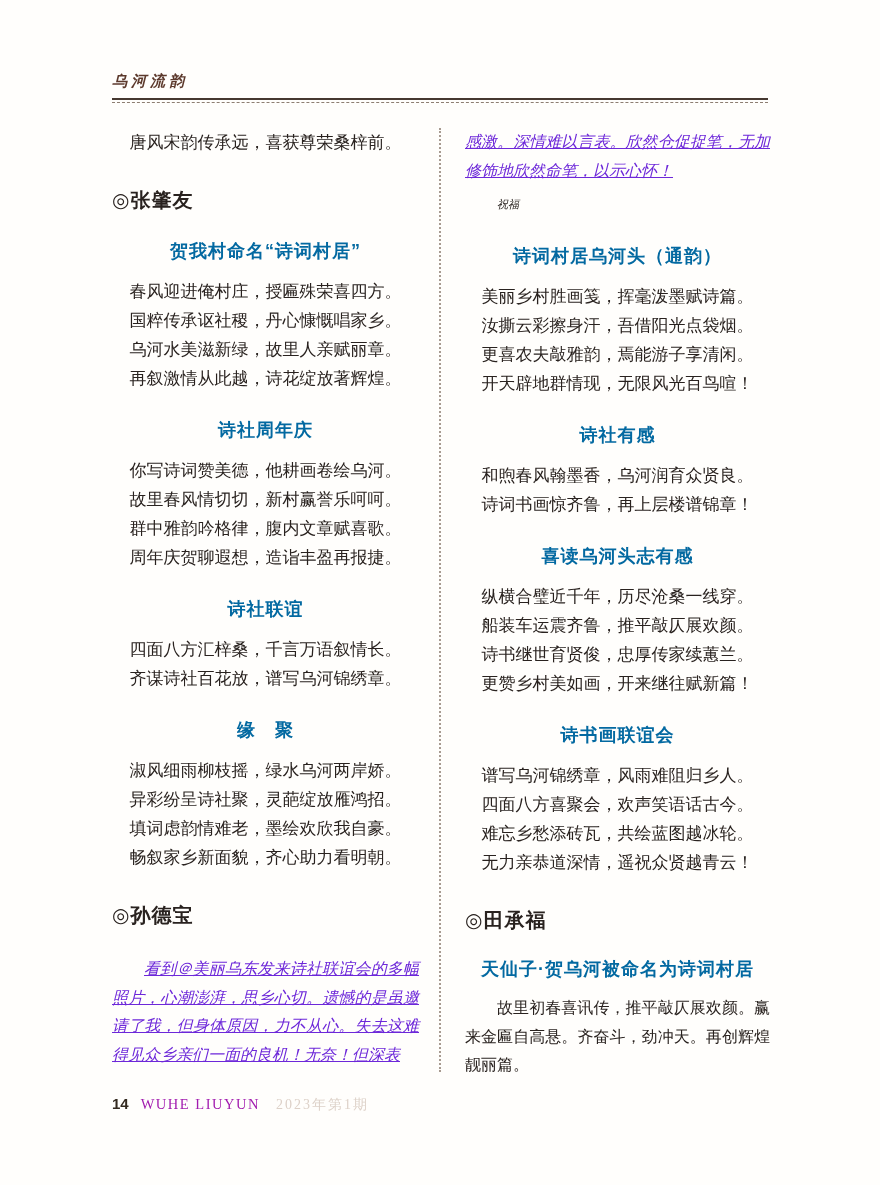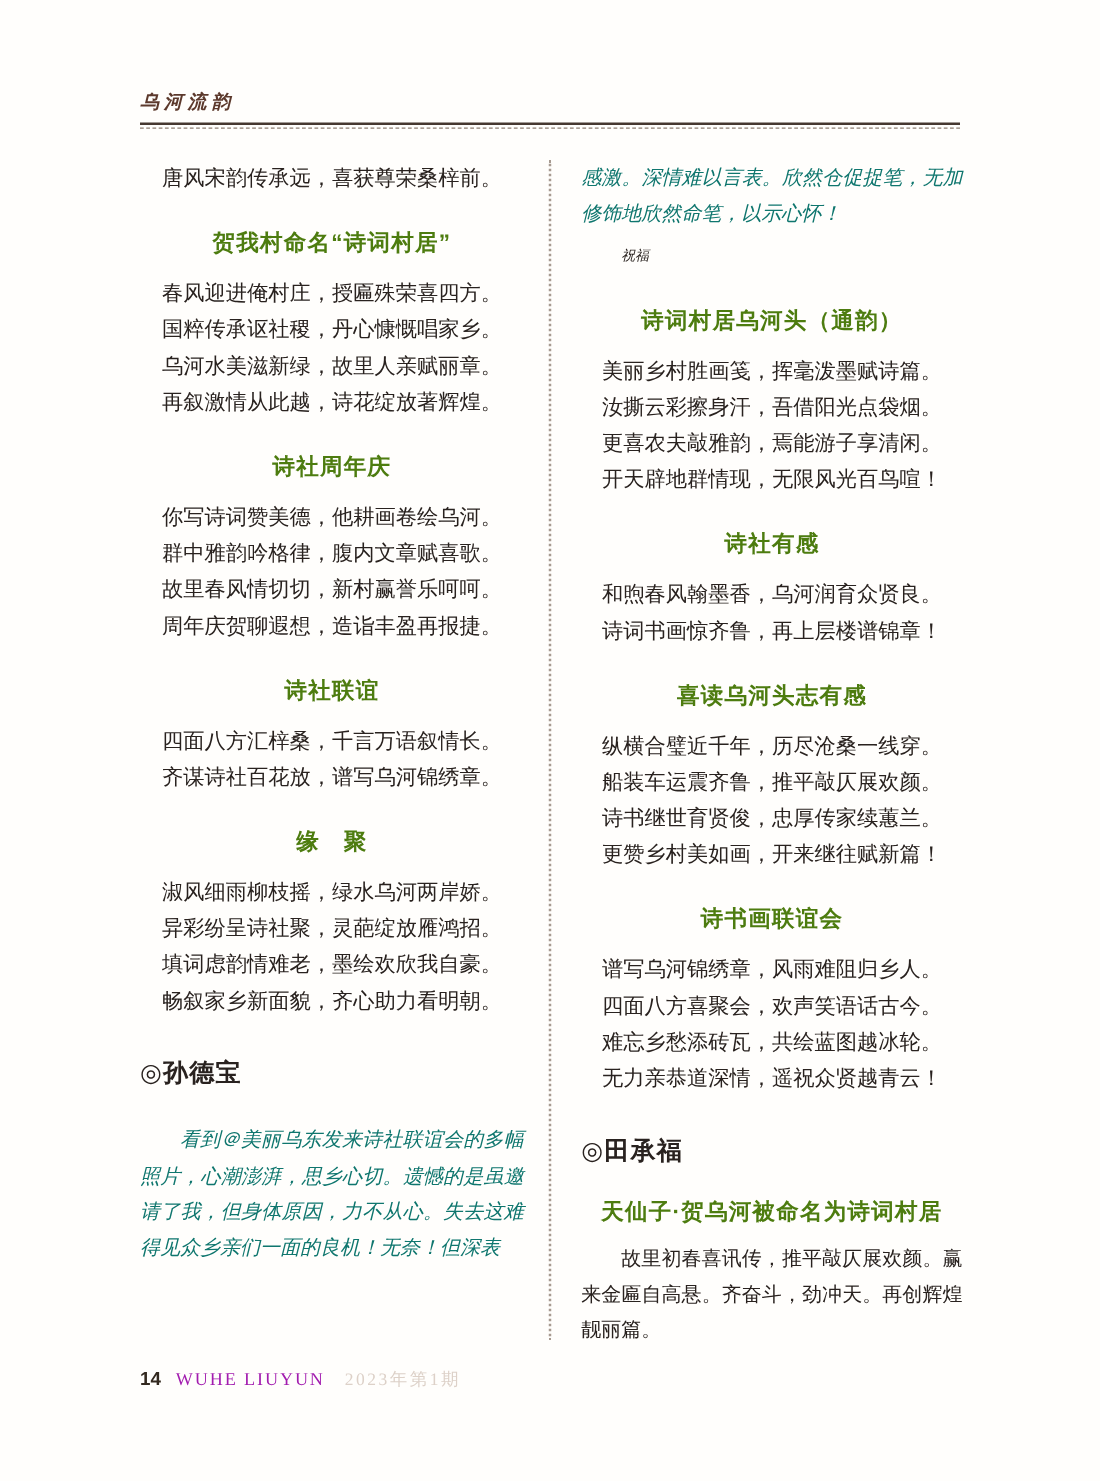--- a/index.html
+++ b/index.html
@@ -27,26 +27,26 @@
   p,h2,h3{margin:0;padding:0;}
   .poem-line{font-size:17px;line-height:29px;text-align:center;white-space:nowrap;}
   .carry{line-height:29px;}
   .author{
     font-size:20px;font-weight:bold;margin-top:30px;letter-spacing:1px;
     font-family:"Liberation Serif","DejaVu Serif",serif;
   }
   .poem-title{
     font-size:18px;font-weight:bold;text-align:center;margin-top:24px;
     line-height:26px;letter-spacing:1px;
-    font-family:"Liberation Sans","DejaVu Sans",sans-serif;color:#4d7c0f;
+    font-family:"Liberation Sans","DejaVu Sans",sans-serif;color:#0369a1;
   }
   .poem-lines{margin-top:13px;}
   .prose{
     font-size:16px;line-height:28.5px;text-align:justify;font-style:italic;
-    font-family:"DejaVu Serif",serif;color:#0f766e;
+    font-family:"DejaVu Serif",serif;color:#6d28d9;text-decoration:underline;
   }
   .prose.indent{margin-top:26px;text-indent:2em;}
   .signoff{
     font-size:11px;font-style:italic;margin:6px 0 0 32px;line-height:28px;
     font-family:"DejaVu Serif",serif;
   }
   .ci-title{margin-top:22px;}
   .ci-text{font-size:16px;line-height:28.5px;text-align:justify;text-indent:2em;margin-top:12px;}
   
   .footer{position:absolute;left:112px;top:1095px;display:flex;align-items:baseline;}
@@ -67,37 +67,38 @@
     <div class="rule-dashed"></div>
   </div>
 
   <div class="divider"></div>
 
   <div class="content">
 
     <div class="col col-left">
       <p class="poem-line carry">唐风宋韵传承远，喜获尊荣桑梓前。</p>
 
+      <h2 class="author">◎张肇友</h2>
 
       <section class="poem">
         <h3 class="poem-title">贺我村命名“诗词村居”</h3>
         <div class="poem-lines">
           <p class="poem-line">春风迎进俺村庄，授匾殊荣喜四方。</p>
           <p class="poem-line">国粹传承讴社稷，丹心慷慨唱家乡。</p>
           <p class="poem-line">乌河水美滋新绿，故里人亲赋丽章。</p>
           <p class="poem-line">再叙激情从此越，诗花绽放著辉煌。</p>
         </div>
       </section>
 
       <section class="poem">
         <h3 class="poem-title">诗社周年庆</h3>
         <div class="poem-lines">
           <p class="poem-line">你写诗词赞美德，他耕画卷绘乌河。</p>
+          <p class="poem-line">故里春风情切切，新村赢誉乐呵呵。</p>
           <p class="poem-line">群中雅韵吟格律，腹内文章赋喜歌。</p>
-          <p class="poem-line">故里春风情切切，新村赢誉乐呵呵。</p>
           <p class="poem-line">周年庆贺聊遐想，造诣丰盈再报捷。</p>
         </div>
       </section>
 
       <section class="poem">
         <h3 class="poem-title">诗社联谊</h3>
         <div class="poem-lines">
           <p class="poem-line">四面八方汇梓桑，千言万语叙情长。</p>
           <p class="poem-line">齐谋诗社百花放，谱写乌河锦绣章。</p>
         </div>

